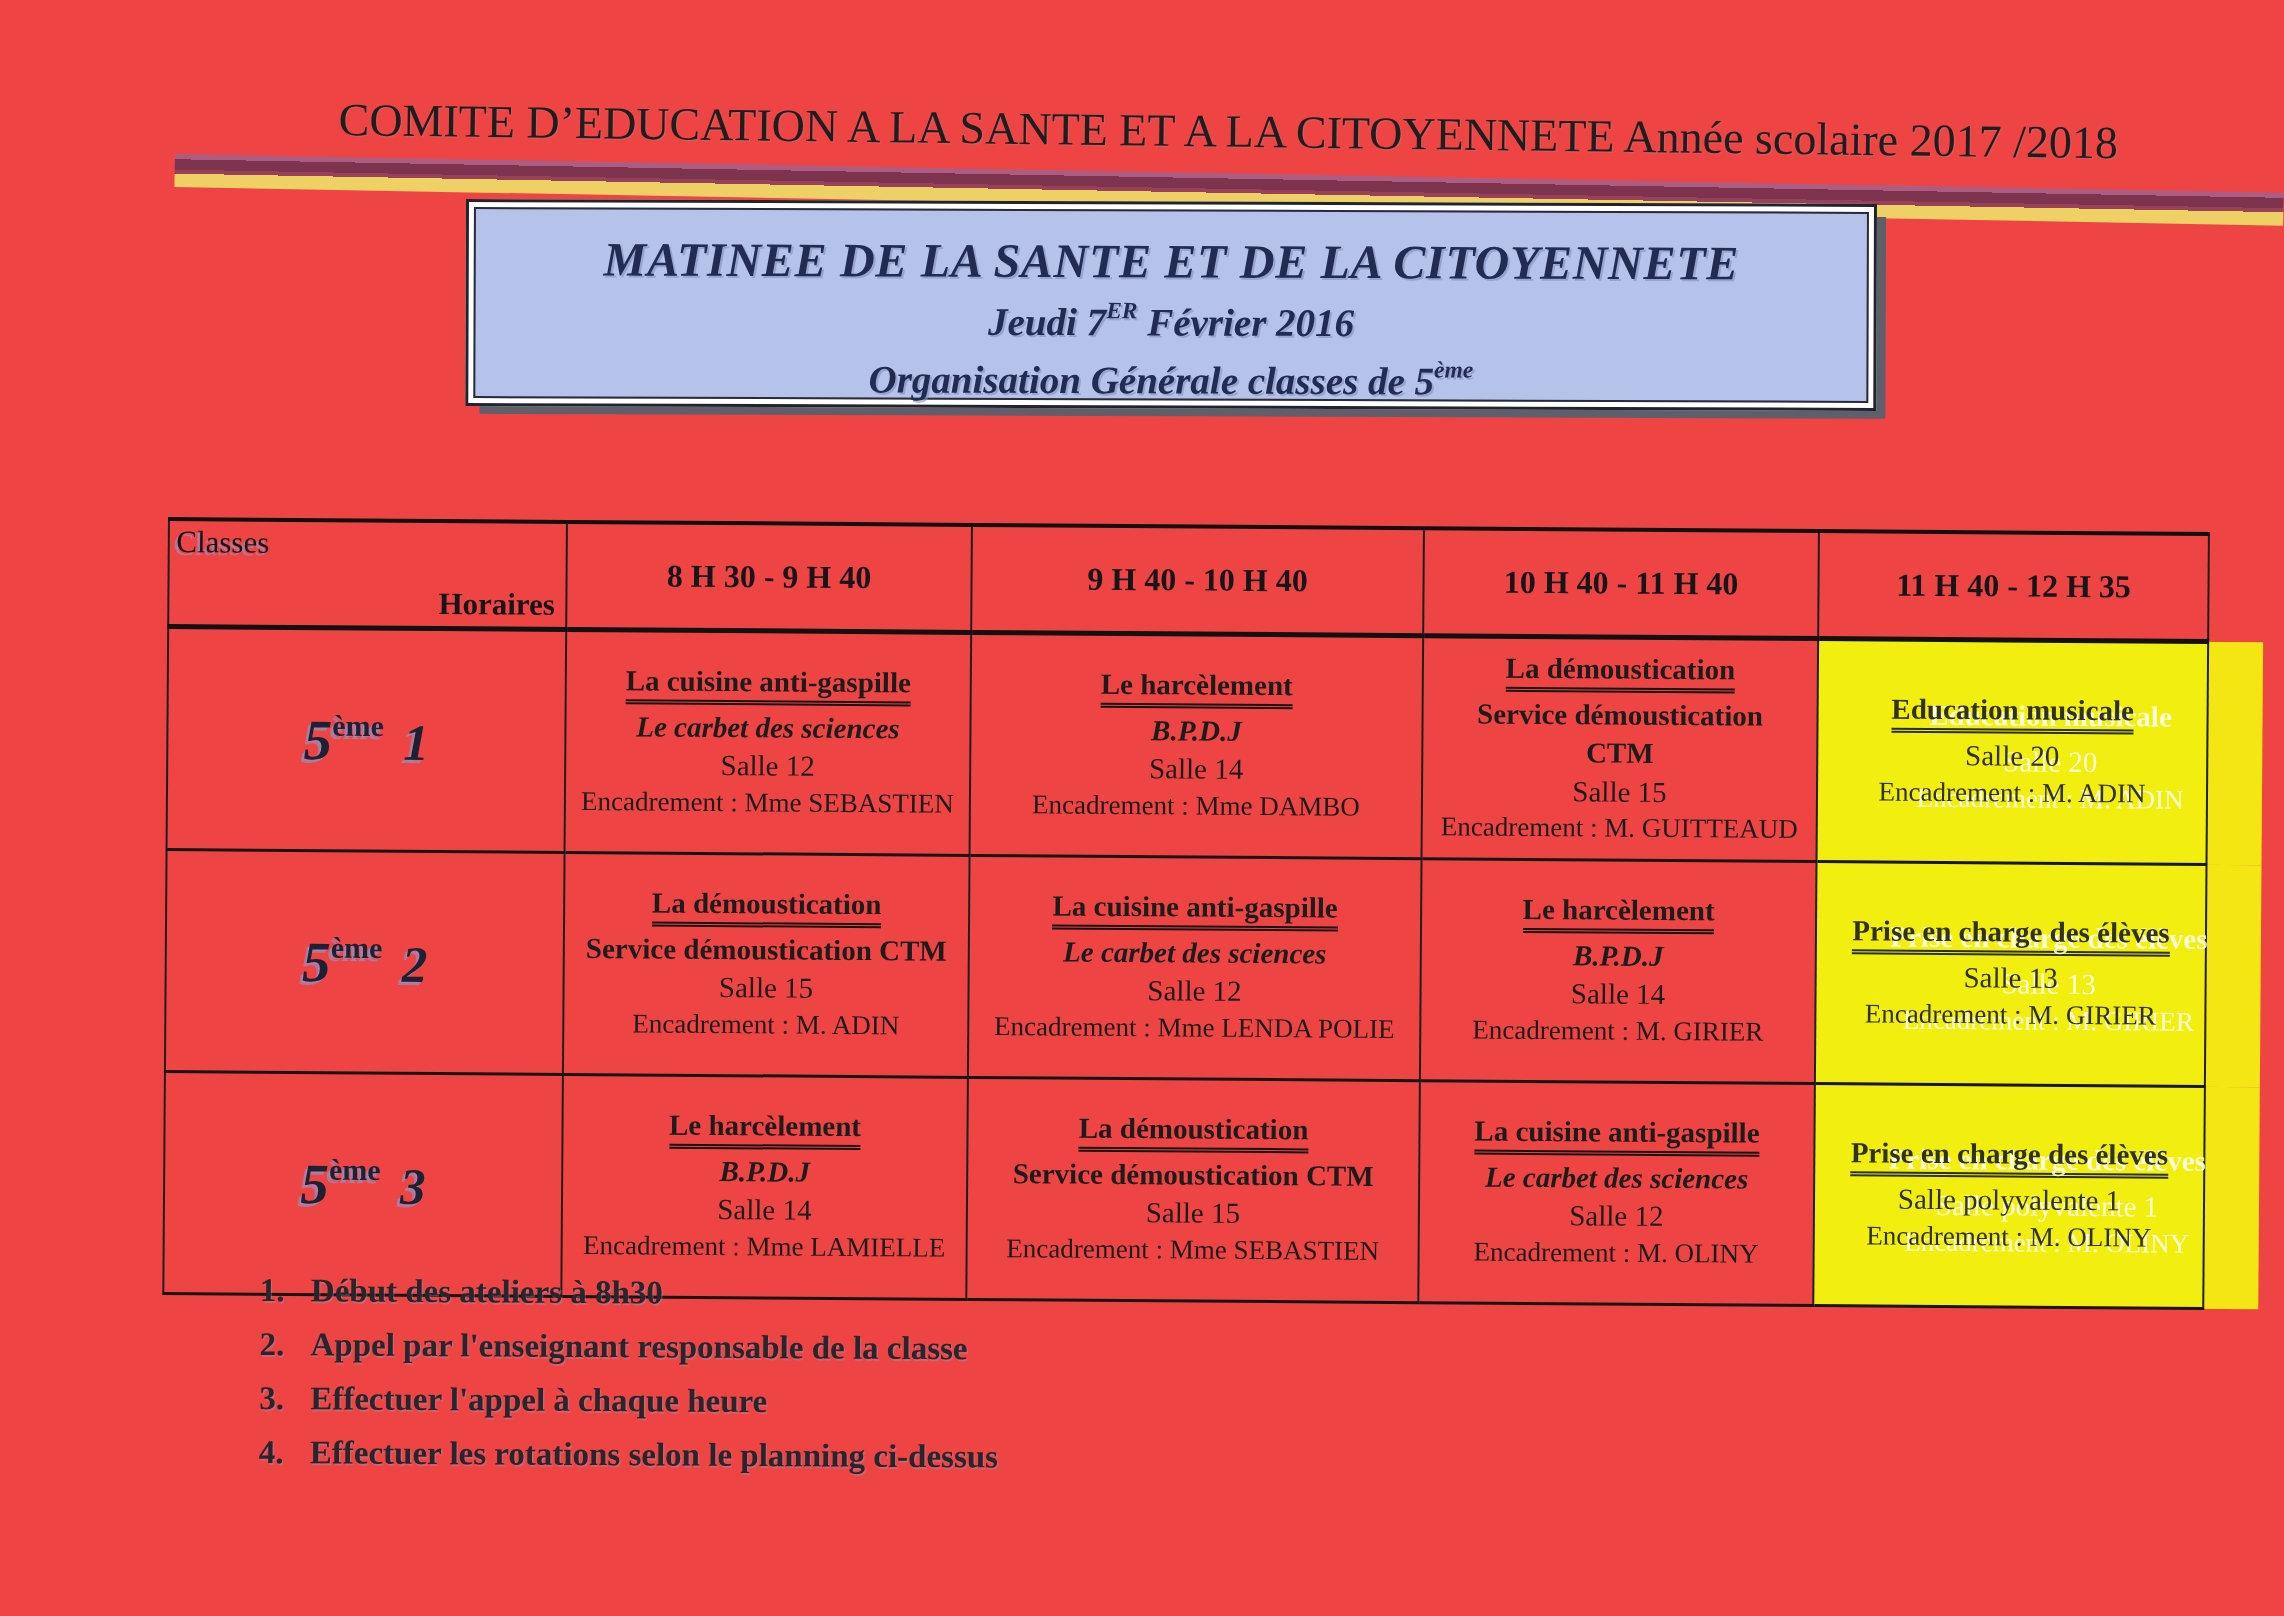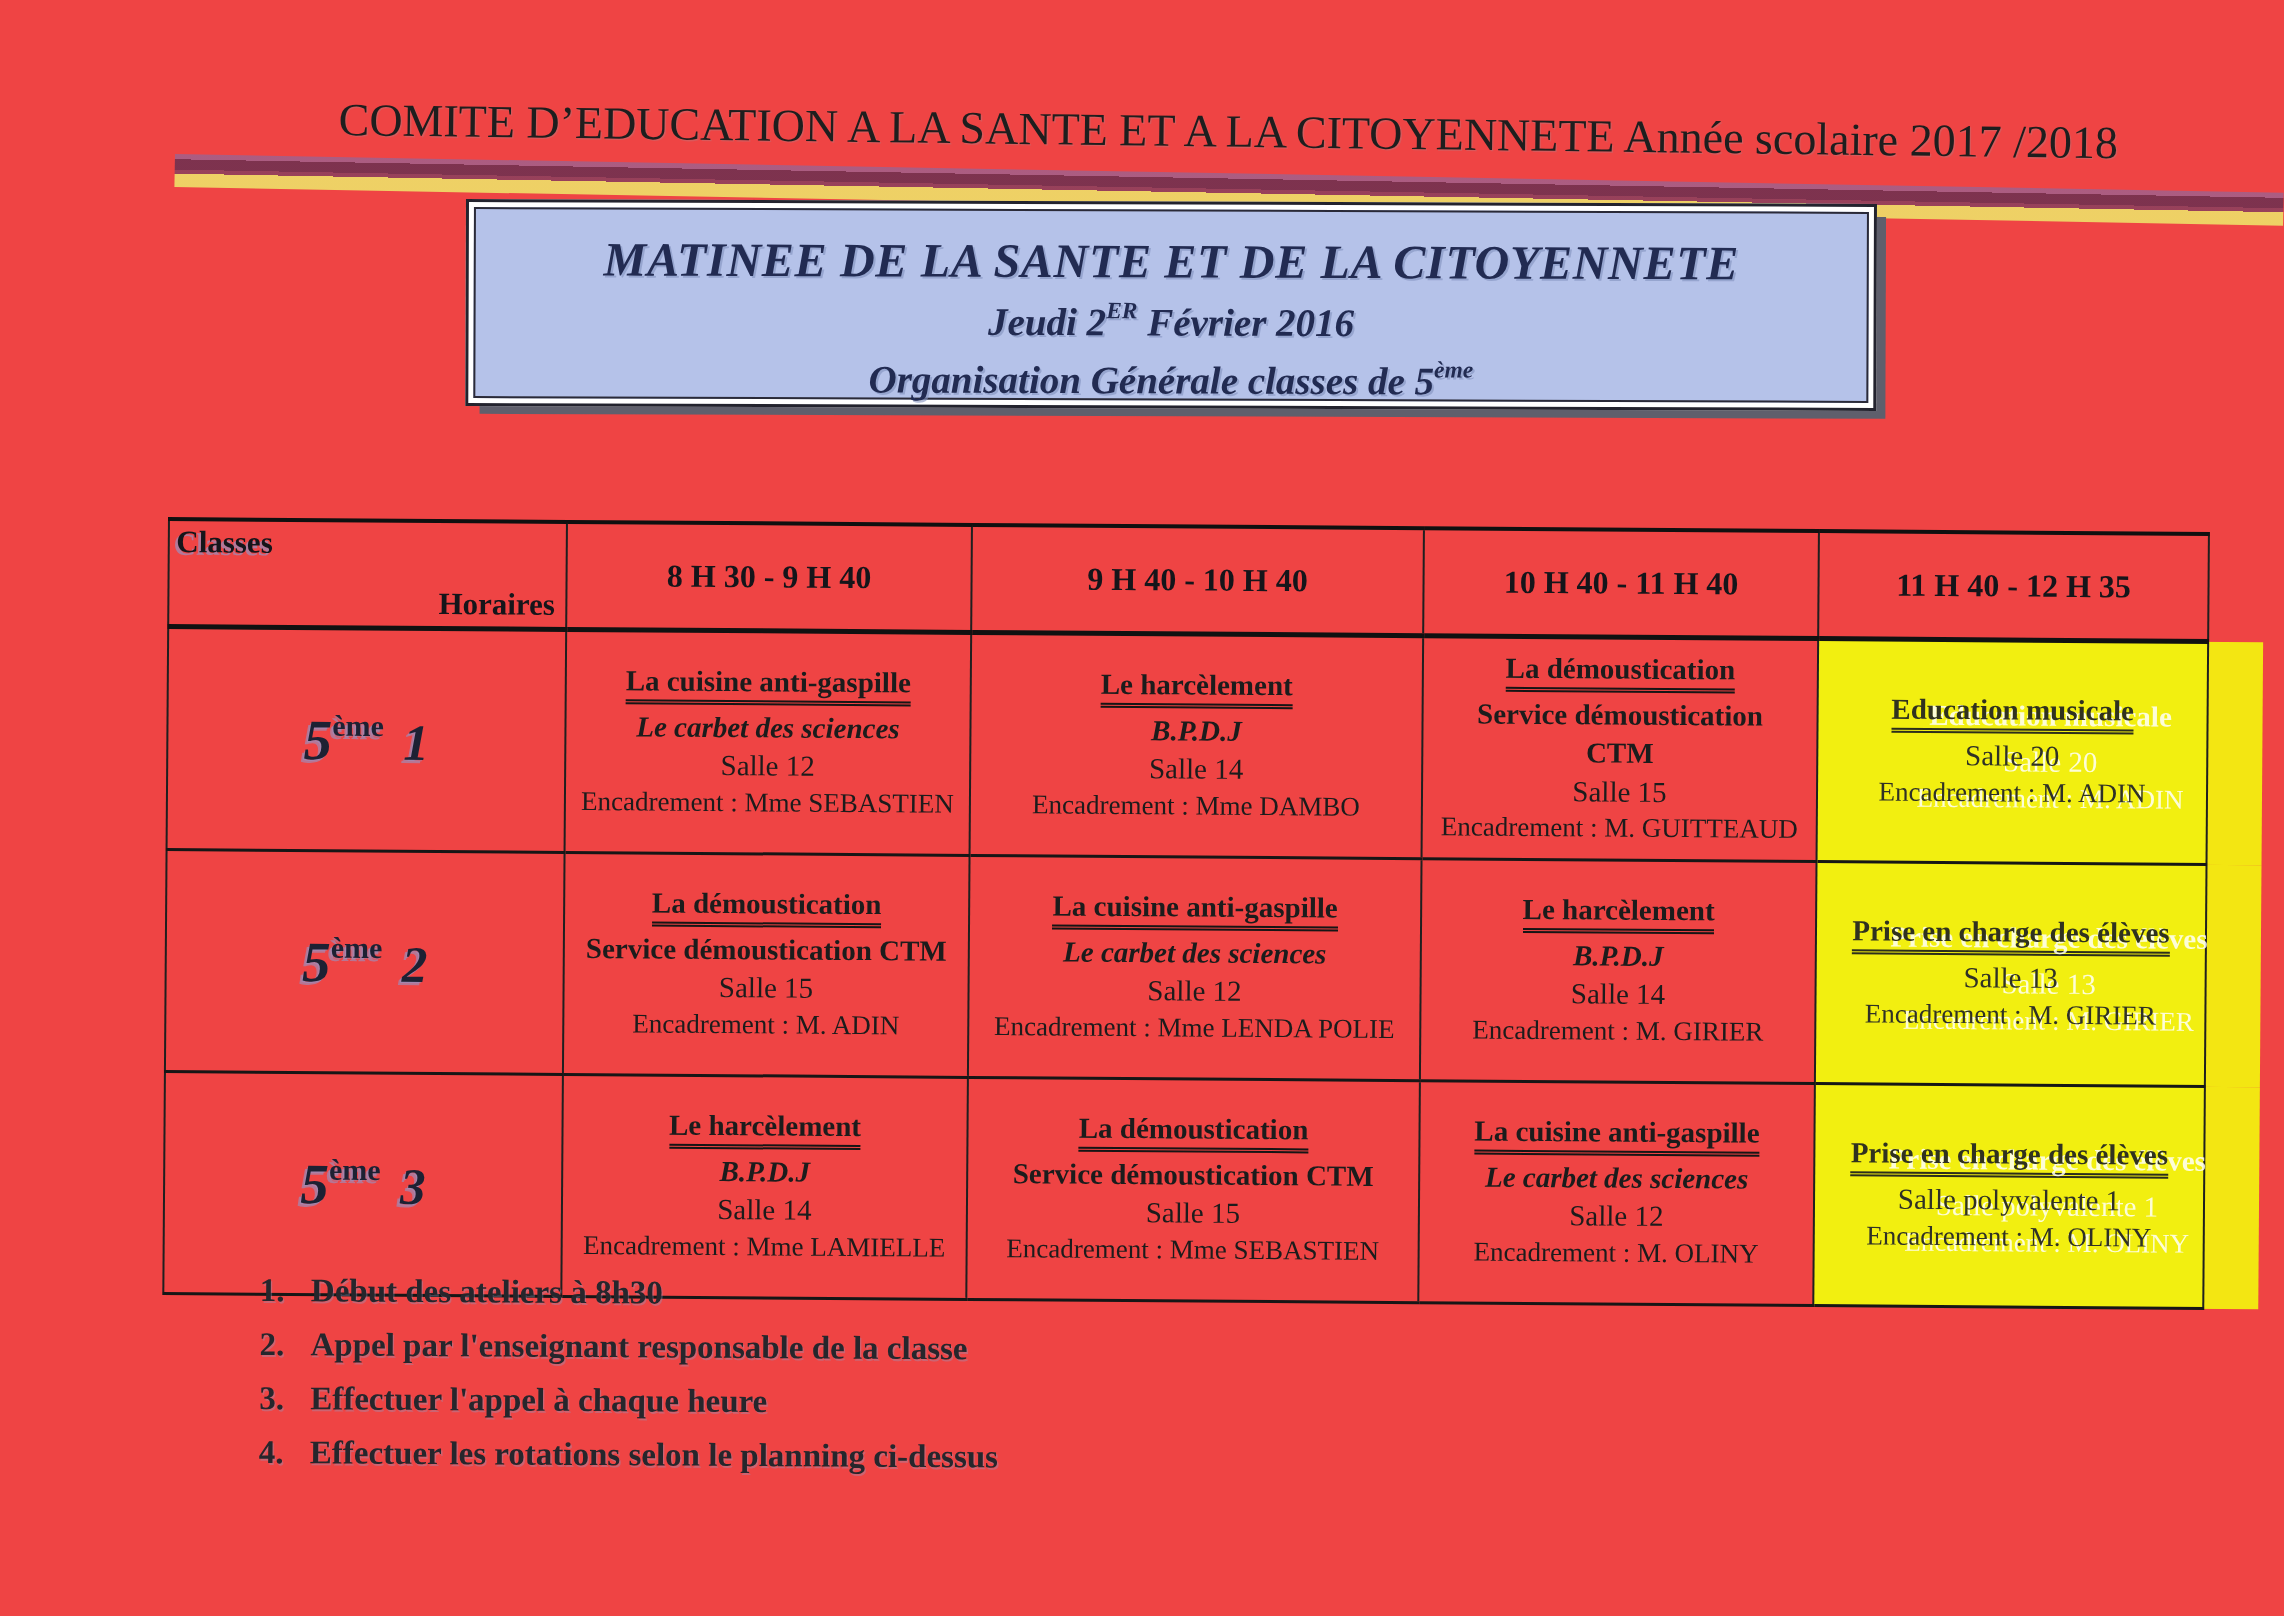--- a/index.html
+++ b/index.html
@@ -123,21 +123,21 @@
   table.schedule tbody td {
     border-top: 3.9px solid #161616;
     border-bottom: 3.9px solid #161616;
     height: 206px;
   }
   .corner {
     position: relative;
   }
   .corner .classes {
     position: absolute; top: 2.6px; left: 6.5px;
-    font-size: 31px; font-weight: bold;
+    font-size: 31px; font-weight: normal;
     text-shadow: -2.6px 2.6px 0 rgba(130,165,225,0.55);
   }
   .corner .horaires {
     position: absolute; bottom: 3.9px; right: 10.4px;
     font-size: 31px; font-weight: bold; font-family: Liberation Serif, serif;
   }
 
   .class-label {
     font-weight: bold;
     font-style: italic;
@@ -205,21 +205,21 @@
 <div class="page">
 
   <div class="doc-title">COMITE D’EDUCATION A LA SANTE ET A LA CITOYENNETE Année scolaire 2017 /2018</div>
 
   <div class="deco-stripe"></div>
 
   <div class="banner-wrap">
     <div class="banner-outer">
       <div class="banner-inner">
         <div class="banner-line1">MATINEE DE LA SANTE ET DE LA CITOYENNETE</div>
-        <div class="banner-line2"><span>Jeudi 2</span><sup>ER</sup><span> Février 2016</span></div>
+        <div class="banner-line2"><span>Jeudi 7</span><sup>ER</sup><span> Février 2016</span></div>
         <div class="banner-line3"><span>Organisation Générale classes de 5</span><sup>ème</sup></div>
       </div>
     </div>
   </div>
 
   <div class="table-wrap">
     <table class="schedule">
       <colgroup>
           <col class="c0">
           <col class="c1">

